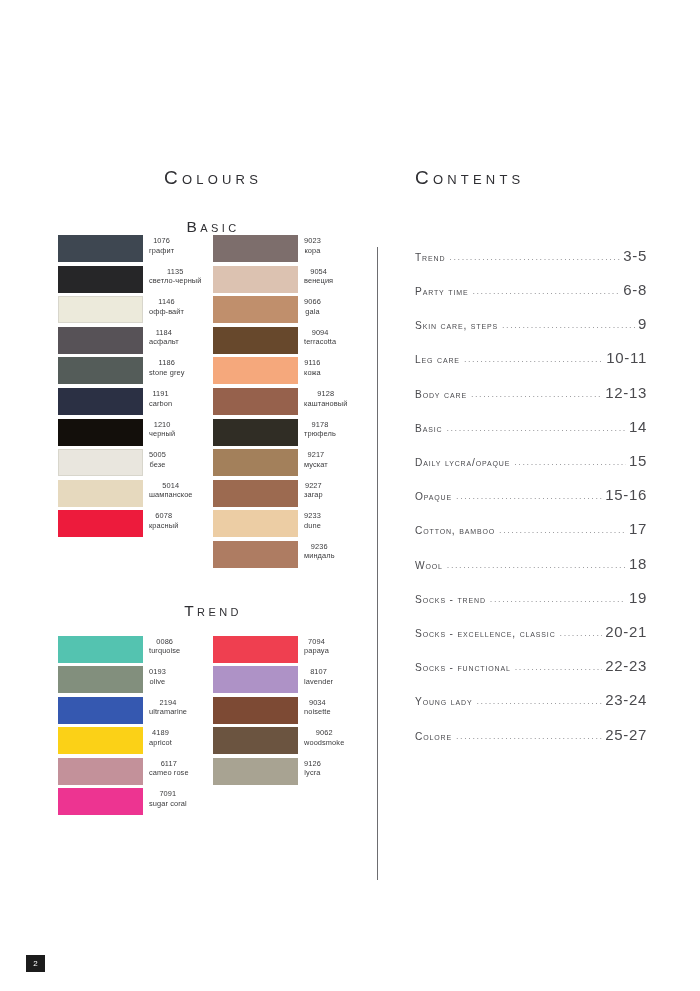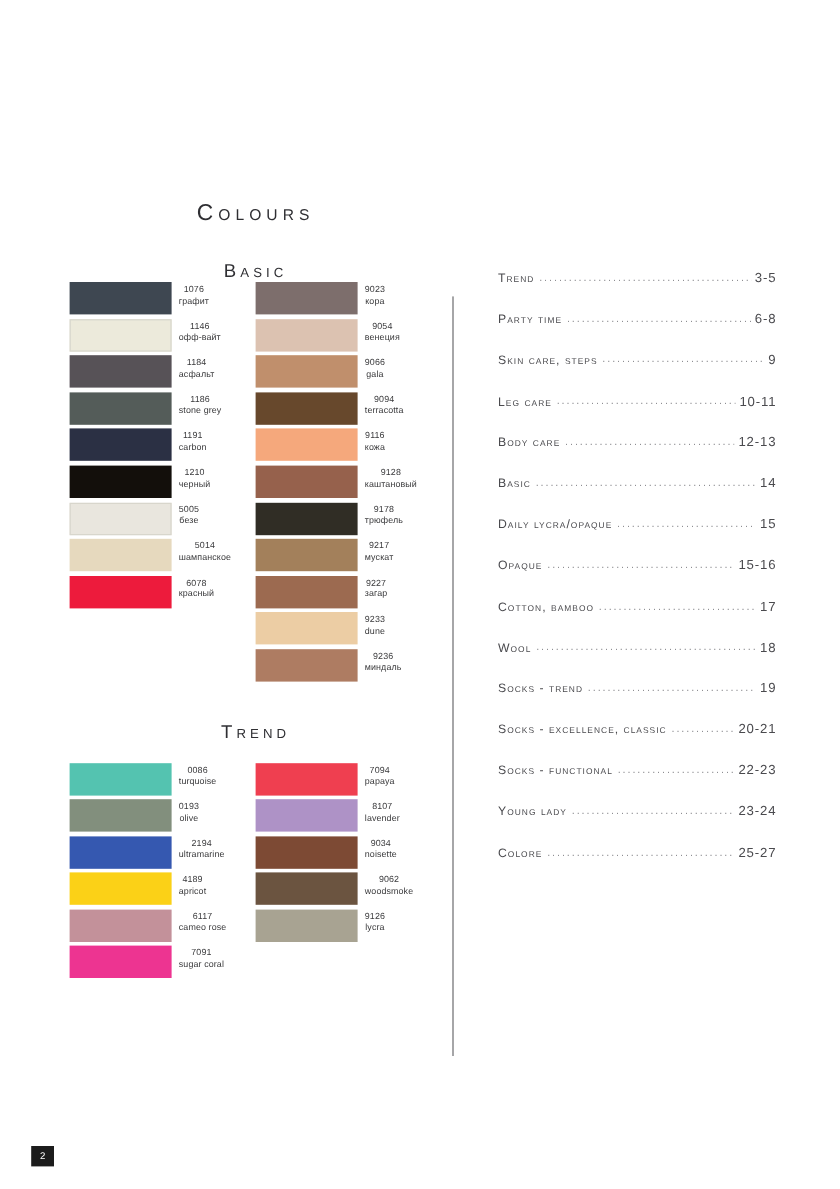--- a/index.html
+++ b/index.html
@@ -135,21 +135,21 @@
     flex: 1 1 auto;
     margin: 0 3px 0 4px;
     overflow: hidden;
     color: #8e8e92;
     font-size: 9px;
     letter-spacing: 1.6px;
     position: relative;
     top: -1px;
   }
   .toc-page {
-    font-size: 11px;
+    font-size: 15px;
     color: #4a4a4e;
     letter-spacing: 0.7px;
     flex: 0 0 auto;
     text-align: right;
   }
 
   
   .page-badge {
     position: absolute;
     left: 26px;
@@ -179,20 +179,27 @@
     <div class="swatch-block" id="basic-swatches">
         <div class="swatch-col">
           <div class="swatch-row">
             <div class="swatch-chip" style="background: rgb(62, 71, 81);"></div>
             <div class="swatch-text">
               <span class="swatch-code">1076</span>
               <span class="swatch-name">графит</span>
             </div>
           </div>
           <div class="swatch-row">
+            <div class="swatch-chip" style="background: rgb(38, 38, 40);"></div>
+            <div class="swatch-text">
+              <span class="swatch-code">1135</span>
+              <span class="swatch-name">светло-черный</span>
+            </div>
+          </div>
+          <div class="swatch-row">
             <div class="swatch-chip outlined" style="background: rgb(236, 234, 219);"></div>
             <div class="swatch-text">
               <span class="swatch-code">1146</span>
               <span class="swatch-name">офф-вайт</span>
             </div>
           </div>
           <div class="swatch-row">
             <div class="swatch-chip" style="background: rgb(87, 82, 87);"></div>
             <div class="swatch-text">
               <span class="swatch-code">1184</span>
@@ -409,20 +416,21 @@
             </div>
           </div>
         </div>
       </div>
 
   </div>
 
   <div class="divider"></div>
 
   <div class="right-col">
+    <div class="section-title">Contents</div>
     <div id="contents-list">
         <div class="toc-row">
           <span class="toc-label">Trend</span>
           <span class="toc-dots">................................................................................</span>
           <span class="toc-page">3-5</span>
         </div>
         <div class="toc-row">
           <span class="toc-label">Party time</span>
           <span class="toc-dots">................................................................................</span>
           <span class="toc-page">6-8</span>

